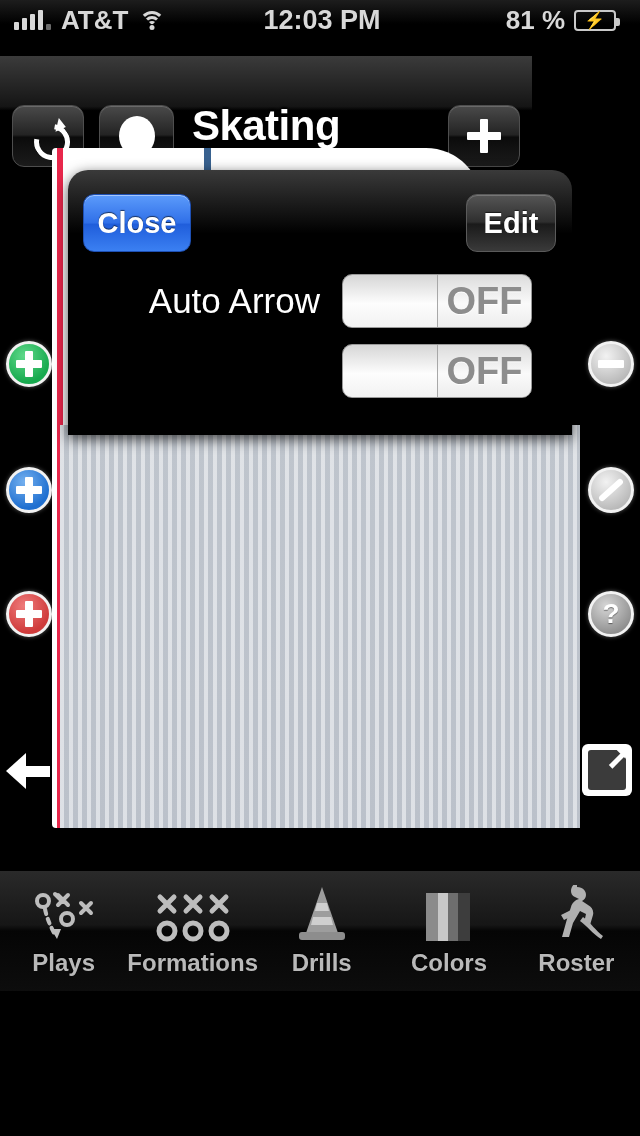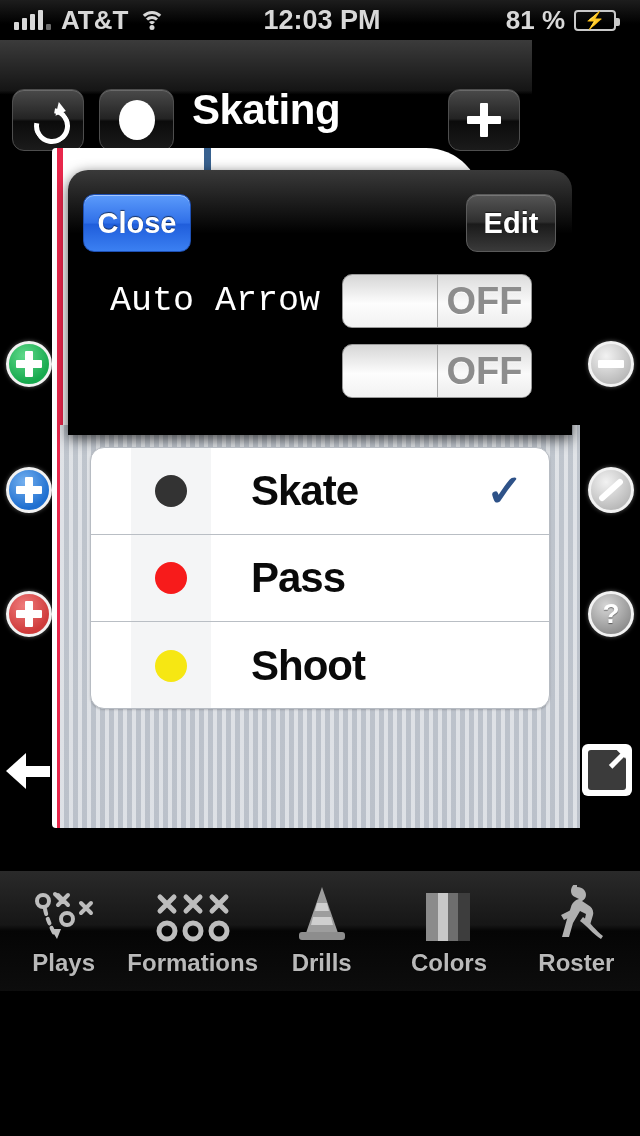--- a/index.html
+++ b/index.html
@@ -35,21 +35,21 @@
   .wifi b{ position:absolute; left:50%; bottom:1px; transform:translateX(-50%);
     width:5px;height:5px;border-radius:50%;background:#d8d8d8; }
   .batt{ width:42px; height:21px; border:2px solid #c9c9c9; border-radius:4px;
     position:relative; display:flex; align-items:center; justify-content:center; }
   .batt:after{ content:""; position:absolute; right:-6px; top:6px; width:4px; height:8px;
     background:#c9c9c9; border-radius:0 2px 2px 0; }
   .bolt{ font-size:17px; color:#c9c9c9; line-height:1; }
 
   
   .navbar{
-    position:absolute; left:0; top:40px; width:532px; height:105px;
+    position:absolute; left:0; top:56px; width:532px; height:105px;
     background:linear-gradient(to bottom,#3b3b3b 0%,#151515 48%,#000 52%,#000 100%);
   }
   .navtitle{
     position:absolute; left:0; right:0; top:46px; text-align:center;
     color:#fff; font-size:42px; font-weight:bold; letter-spacing:-0.5px;
     text-shadow:0 -2px 2px rgba(0,0,0,.85);
   }
   .navbtn{
     position:absolute; top:49px; height:62px;
     background:linear-gradient(to bottom,#4a4a4a 0%,#232323 48%,#0b0b0b 52%,#1b1b1b 100%);
@@ -124,21 +124,21 @@
   #btn-edit{
     right:16px; width:90px;
     background:linear-gradient(to bottom,#555 0%,#2f2f2f 48%,#1a1a1a 52%,#3a3a3a 100%);
     border:1px solid #5a5a5a;
     box-shadow:inset 0 1px 0 rgba(255,255,255,.2);
   }
   .setting-row{
     position:relative; height:70px; display:flex; align-items:center;
   }
   .setting-lbl{
-    position:absolute; right:252px; color:#fff; font-size:35px; white-space:nowrap;font-family:Liberation Mono, monospace;
+    position:absolute; right:252px; color:#fff; font-size:35px; white-space:nowrap;
   }
   .switch{
     position:absolute; right:40px; width:190px; height:54px; border-radius:10px;
     border:1px solid #9a9a9a; overflow:hidden; display:flex;
     background:linear-gradient(to bottom,#cfcfcf,#efefef);
     box-shadow:inset 0 1px 2px rgba(0,0,0,.3);
   }
   .sw-knob{
     width:95px; height:100%;
     background:linear-gradient(to bottom,#d6d6d6 0%,#fdfdfd 55%,#f2f2f2 100%);
@@ -287,43 +287,20 @@
     </div>
 
     <div class="setting-row">
       <div class="switch">
         <div class="sw-knob"></div>
         <div class="sw-txt">OFF</div>
       </div>
     </div>
   </div>
 
-  <div class="listcard">
-    <div class="row">
-      <div class="swatch-cell">
-        <span class="dot" id="dot0" style="background: rgb(51, 51, 51);"></span>
-      </div>
-      <div class="row-lbl">Skate</div>
-      <div class="check">✓</div>
-    </div>
-    <div class="row">
-      <div class="swatch-cell">
-        <span class="dot" id="dot1" style="background: rgb(247, 27, 27);"></span>
-      </div>
-      <div class="row-lbl">Pass</div>
-      <div class="check"></div>
-    </div>
-    <div class="row">
-      <div class="swatch-cell">
-        <span class="dot" id="dot2" style="background: rgb(246, 231, 19);"></span>
-      </div>
-      <div class="row-lbl">Shoot</div>
-      <div class="check"></div>
-    </div>
-  </div>
 
   <div class="circbtn" id="sc-green">
     <span class="cb-plus"></span>
   </div>
   <div class="circbtn" id="sc-blue">
     <span class="cb-plus"></span>
   </div>
   <div class="circbtn" id="sc-red">
     <span class="cb-plus"></span>
   </div>

